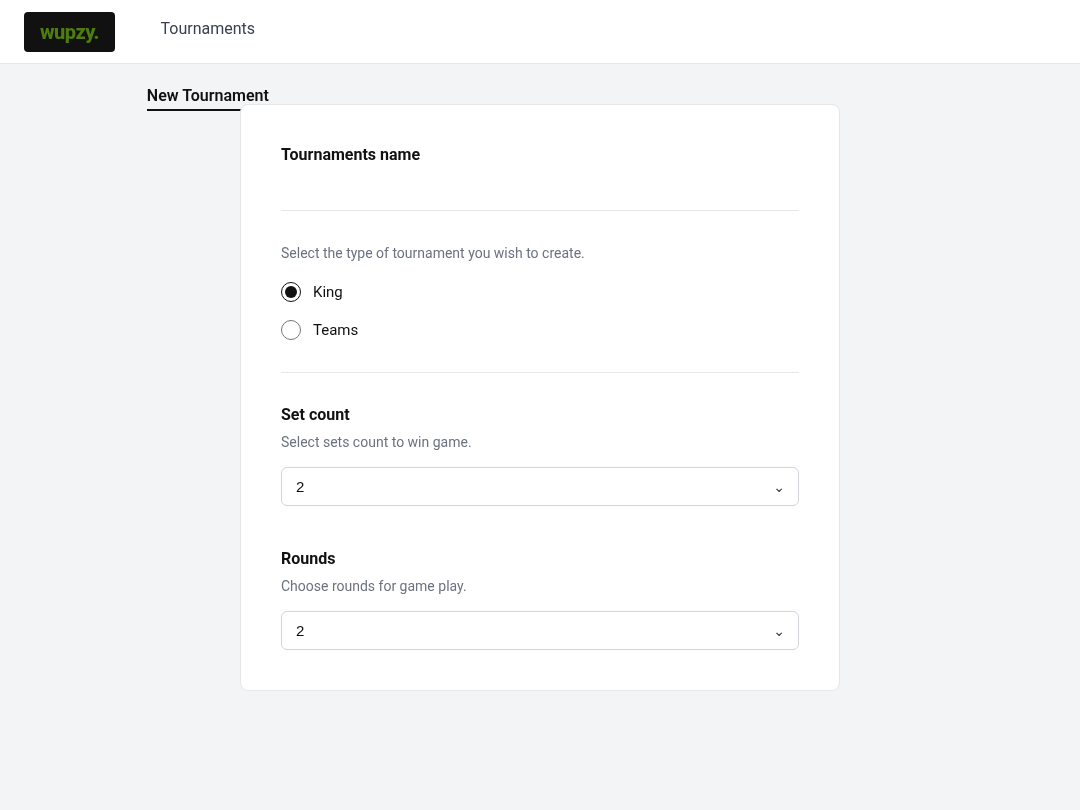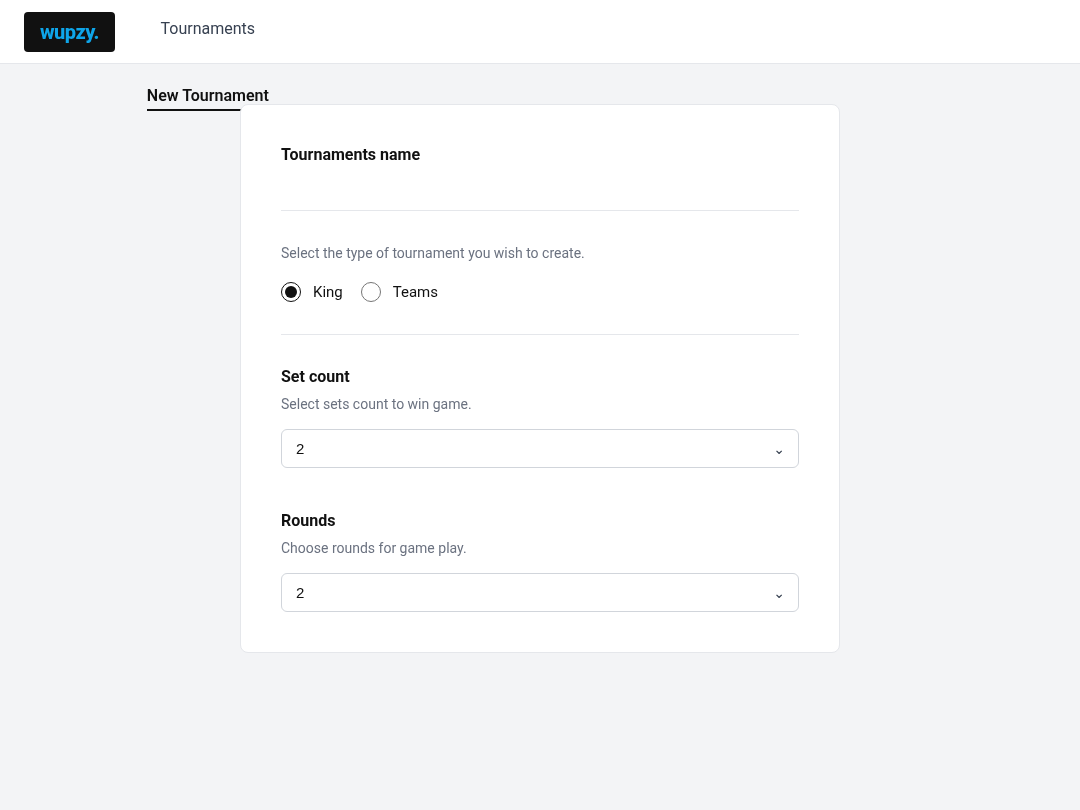--- a/index.html
+++ b/index.html
@@ -20,21 +20,21 @@
       background-color: #ffffff;
       display: flex;
       align-items: center;
       padding: 0 24px;
       height: 64px;
       border-bottom: 1px solid #e5e7eb;
     }
 
     .logo {
       background-color: #111111;
-      color: #0ea5e9;
+      color: #4d7c0f;
       font-size: 20px;
       font-weight: 800;
       padding: 8px 16px;
       border-radius: 4px;
       letter-spacing: -0.5px;
       margin-right: 32px;
       white-space: nowrap;
     }
 
     .nav-links {
@@ -108,21 +108,21 @@
       padding: 10px 14px;
       font-size: 15px;
       color: #111111;
       outline: none;
       background: #ffffff;
     }
 
     
     .radio-group {
       display: flex;
-      flex-direction: row;
+      flex-direction: column;
       gap: 18px;
     }
 
     .radio-item {
       display: flex;
       align-items: center;
       gap: 12px;
       cursor: pointer;
     }
 

